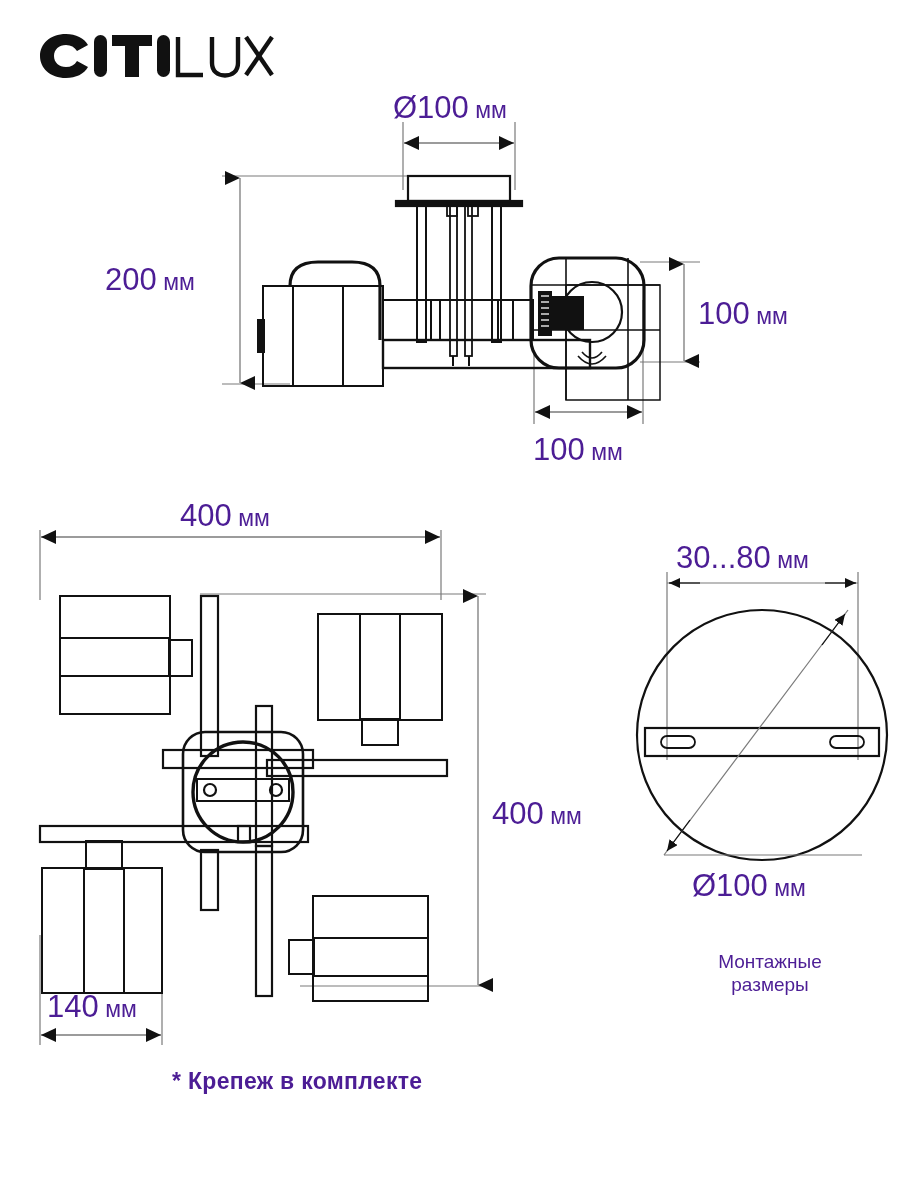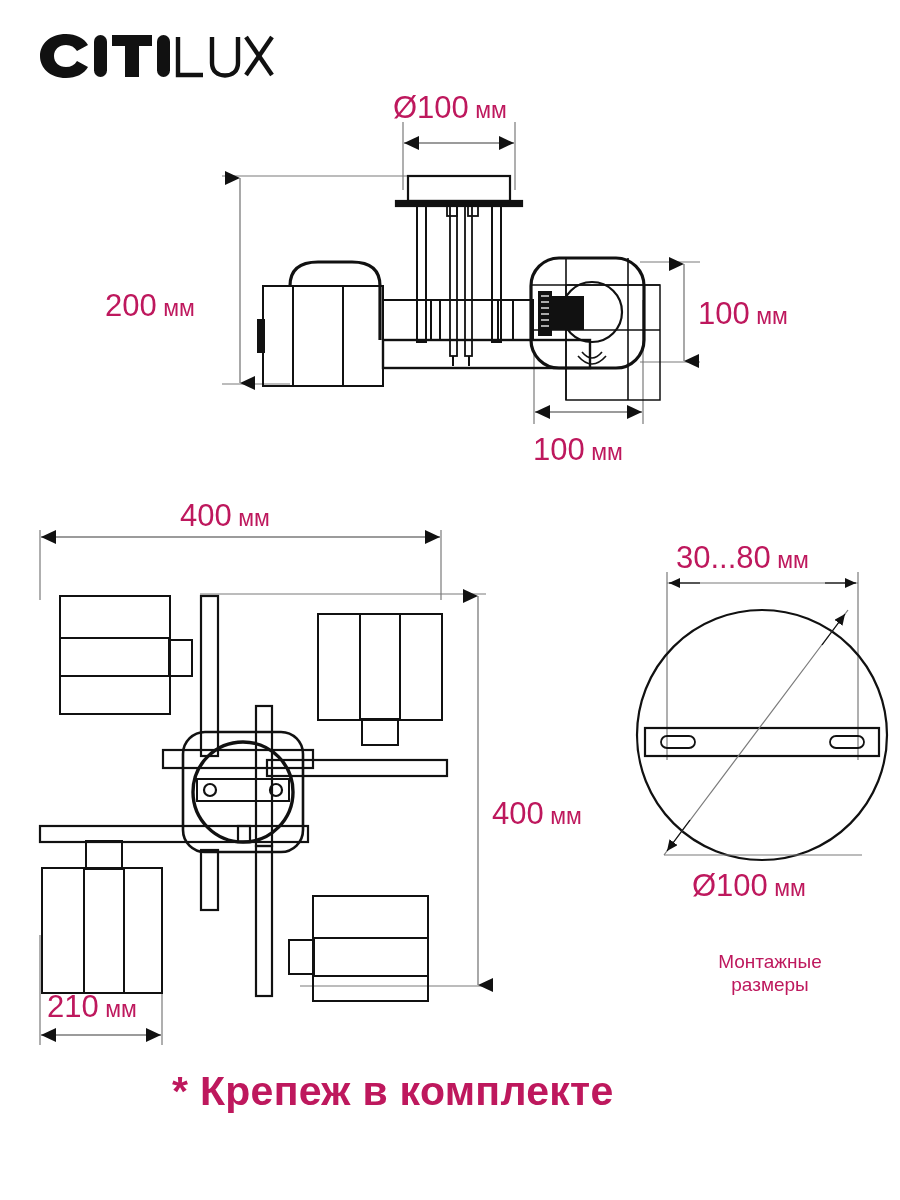--- a/index.html
+++ b/index.html
@@ -5,25 +5,25 @@
   html,body{margin:0;padding:0;background:#ffffff;}
   body{
     width:900px;height:1200px;
     font-family:"Liberation Sans", sans-serif;
     color:#111111;
     position:relative;
     overflow:hidden;
   }
   .sheet{position:absolute;left:0;top:0;width:900px;height:1200px;}
   svg{display:block;}
-  .txt{position:absolute;white-space:nowrap;color:#be185d;}
+  .txt{position:absolute;white-space:nowrap;color:#4c1d95;}
   .dim{font-size:31px;letter-spacing:0px;}
   .dim .unit{font-size:23px;}
   .caption{font-size:19px;text-align:center;line-height:1.22;}
-  .note{font-size:41px;font-weight:bold;letter-spacing:0.3px;}
+  .note{font-size:23px;font-weight:bold;letter-spacing:0.3px;}
   .logo{position:absolute;left:36px;top:30px;}
 </style>
 </head>
 <body>
 
 <div class="sheet">
 
   <div class="logo">
     <svg width="250" height="52" viewBox="0 0 250 52" aria-label="CITILUX">
       <g fill="#111">
@@ -247,42 +247,42 @@
 
         <line x1="664" y1="855" x2="862" y2="855" stroke="#7a7a7a" stroke-width="1.2"></line>
       </g>
     </g>
   </svg>
 
   <div class="txt dim" style="left:393px;top:90px;">
     <span>Ø100</span><span class="unit">&nbsp;<span>мм</span></span>
   </div>
 
-  <div class="txt dim" style="left:105px;top:262px;margin-top:26px;">
+  <div class="txt dim" style="left:105px;top:262px;">
     <span>200</span><span class="unit">&nbsp;<span>мм</span></span>
   </div>
 
   <div class="txt dim" style="left:698px;top:296px;">
     <span>100</span><span class="unit">&nbsp;<span>мм</span></span>
   </div>
 
   <div class="txt dim" style="left:533px;top:432px;">
     <span>100</span><span class="unit">&nbsp;<span>мм</span></span>
   </div>
 
   <div class="txt dim" style="left:180px;top:498px;">
     <span>400</span><span class="unit">&nbsp;<span>мм</span></span>
   </div>
 
   <div class="txt dim" style="left:492px;top:796px;">
     <span>400</span><span class="unit">&nbsp;<span>мм</span></span>
   </div>
 
   <div class="txt dim" style="left:47px;top:989px;">
-    <span>210</span><span class="unit">&nbsp;<span>мм</span></span>
+    <span>140</span><span class="unit">&nbsp;<span>мм</span></span>
   </div>
 
   <div class="txt dim" style="left:676px;top:540px;">
     <span>30...80</span><span class="unit">&nbsp;<span>мм</span></span>
   </div>
 
   <div class="txt dim" style="left:692px;top:868px;">
     <span>Ø100</span><span class="unit">&nbsp;<span>мм</span></span>
   </div>
 

